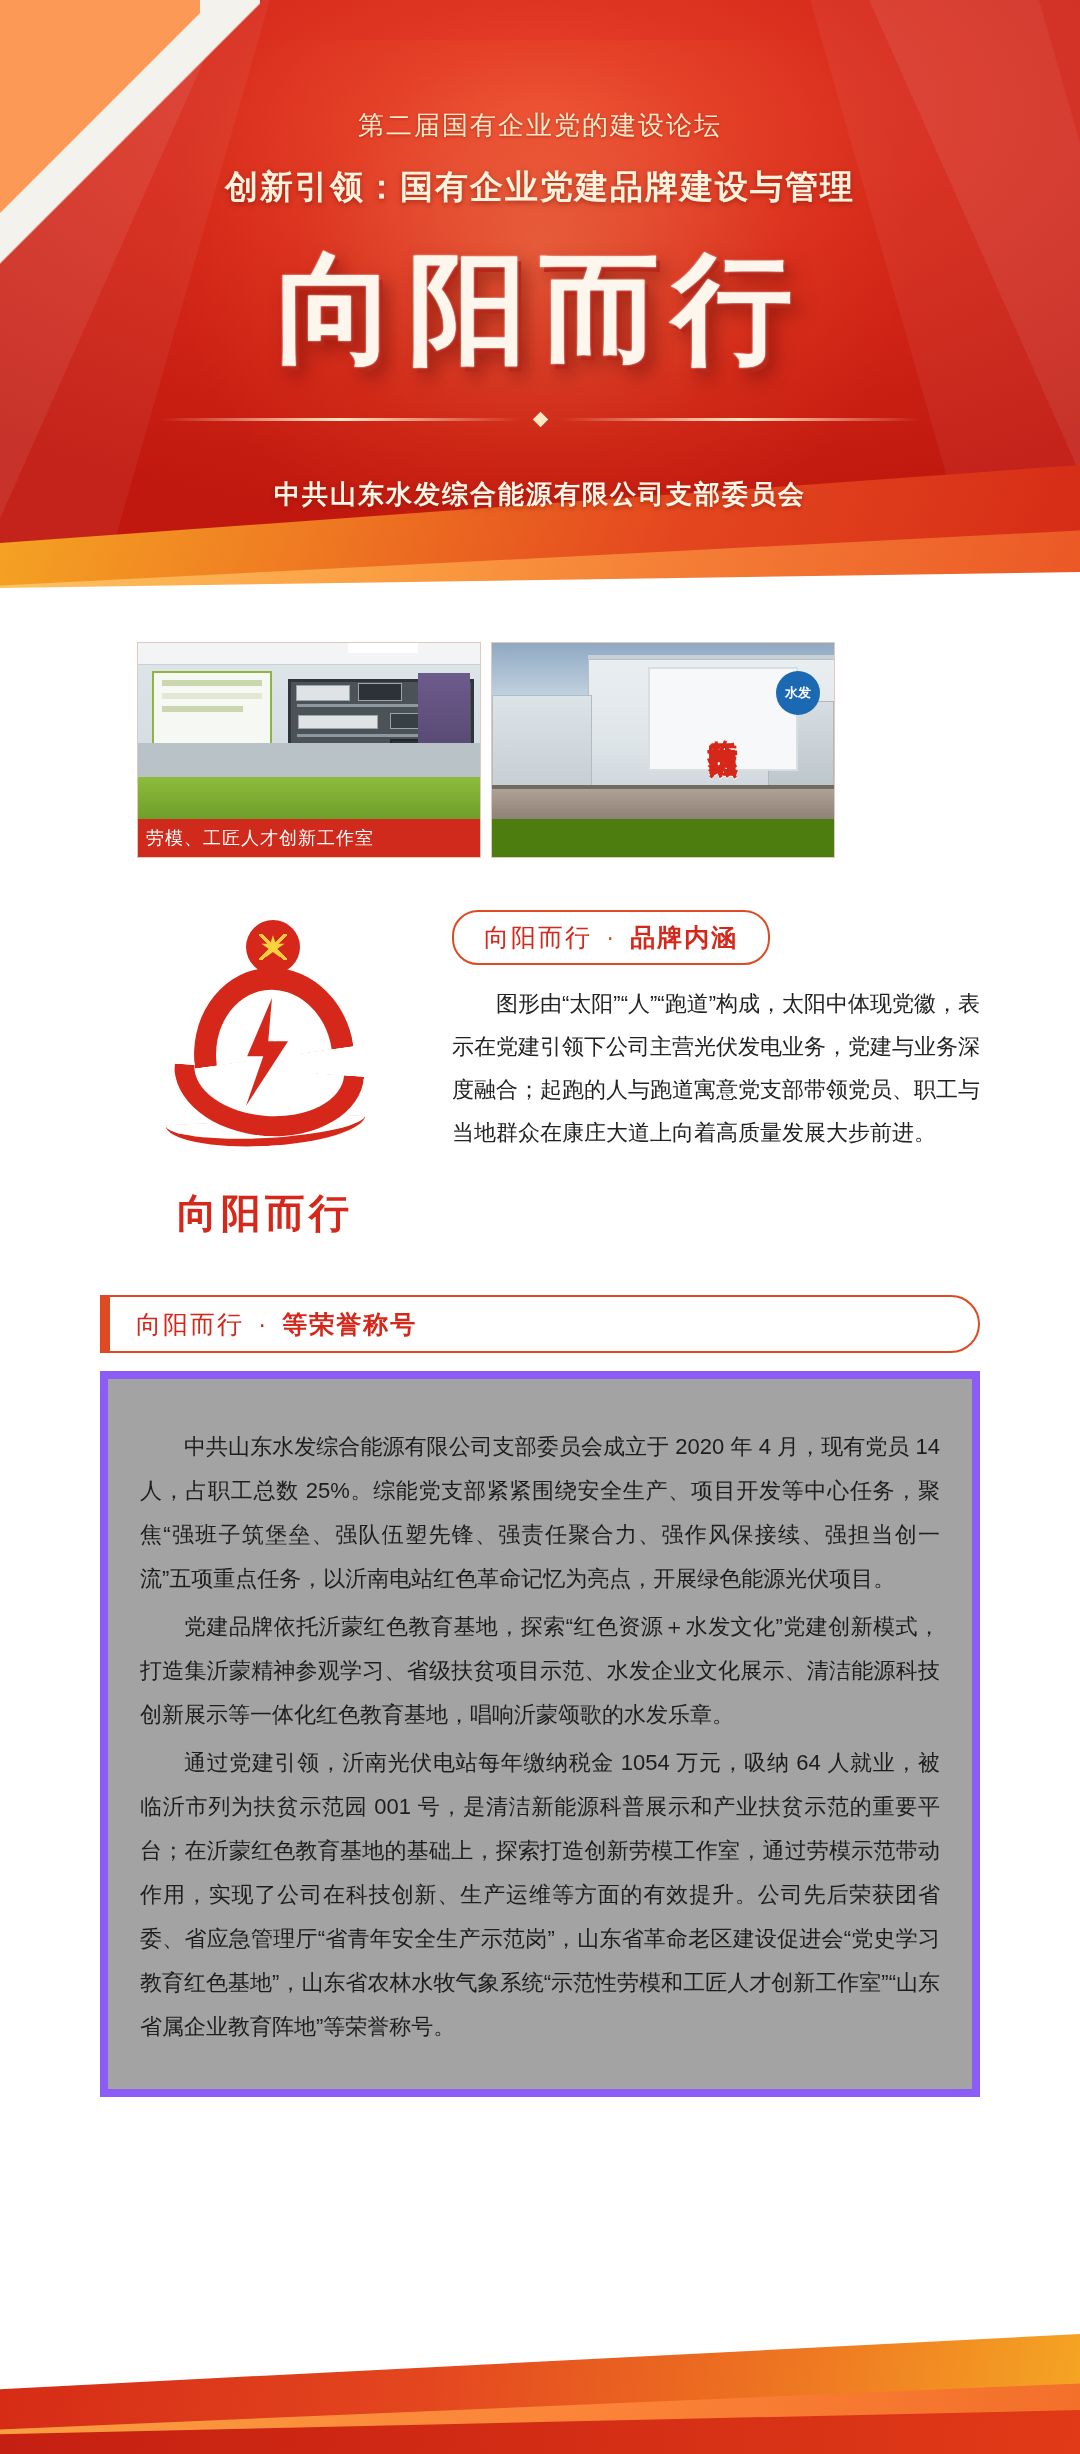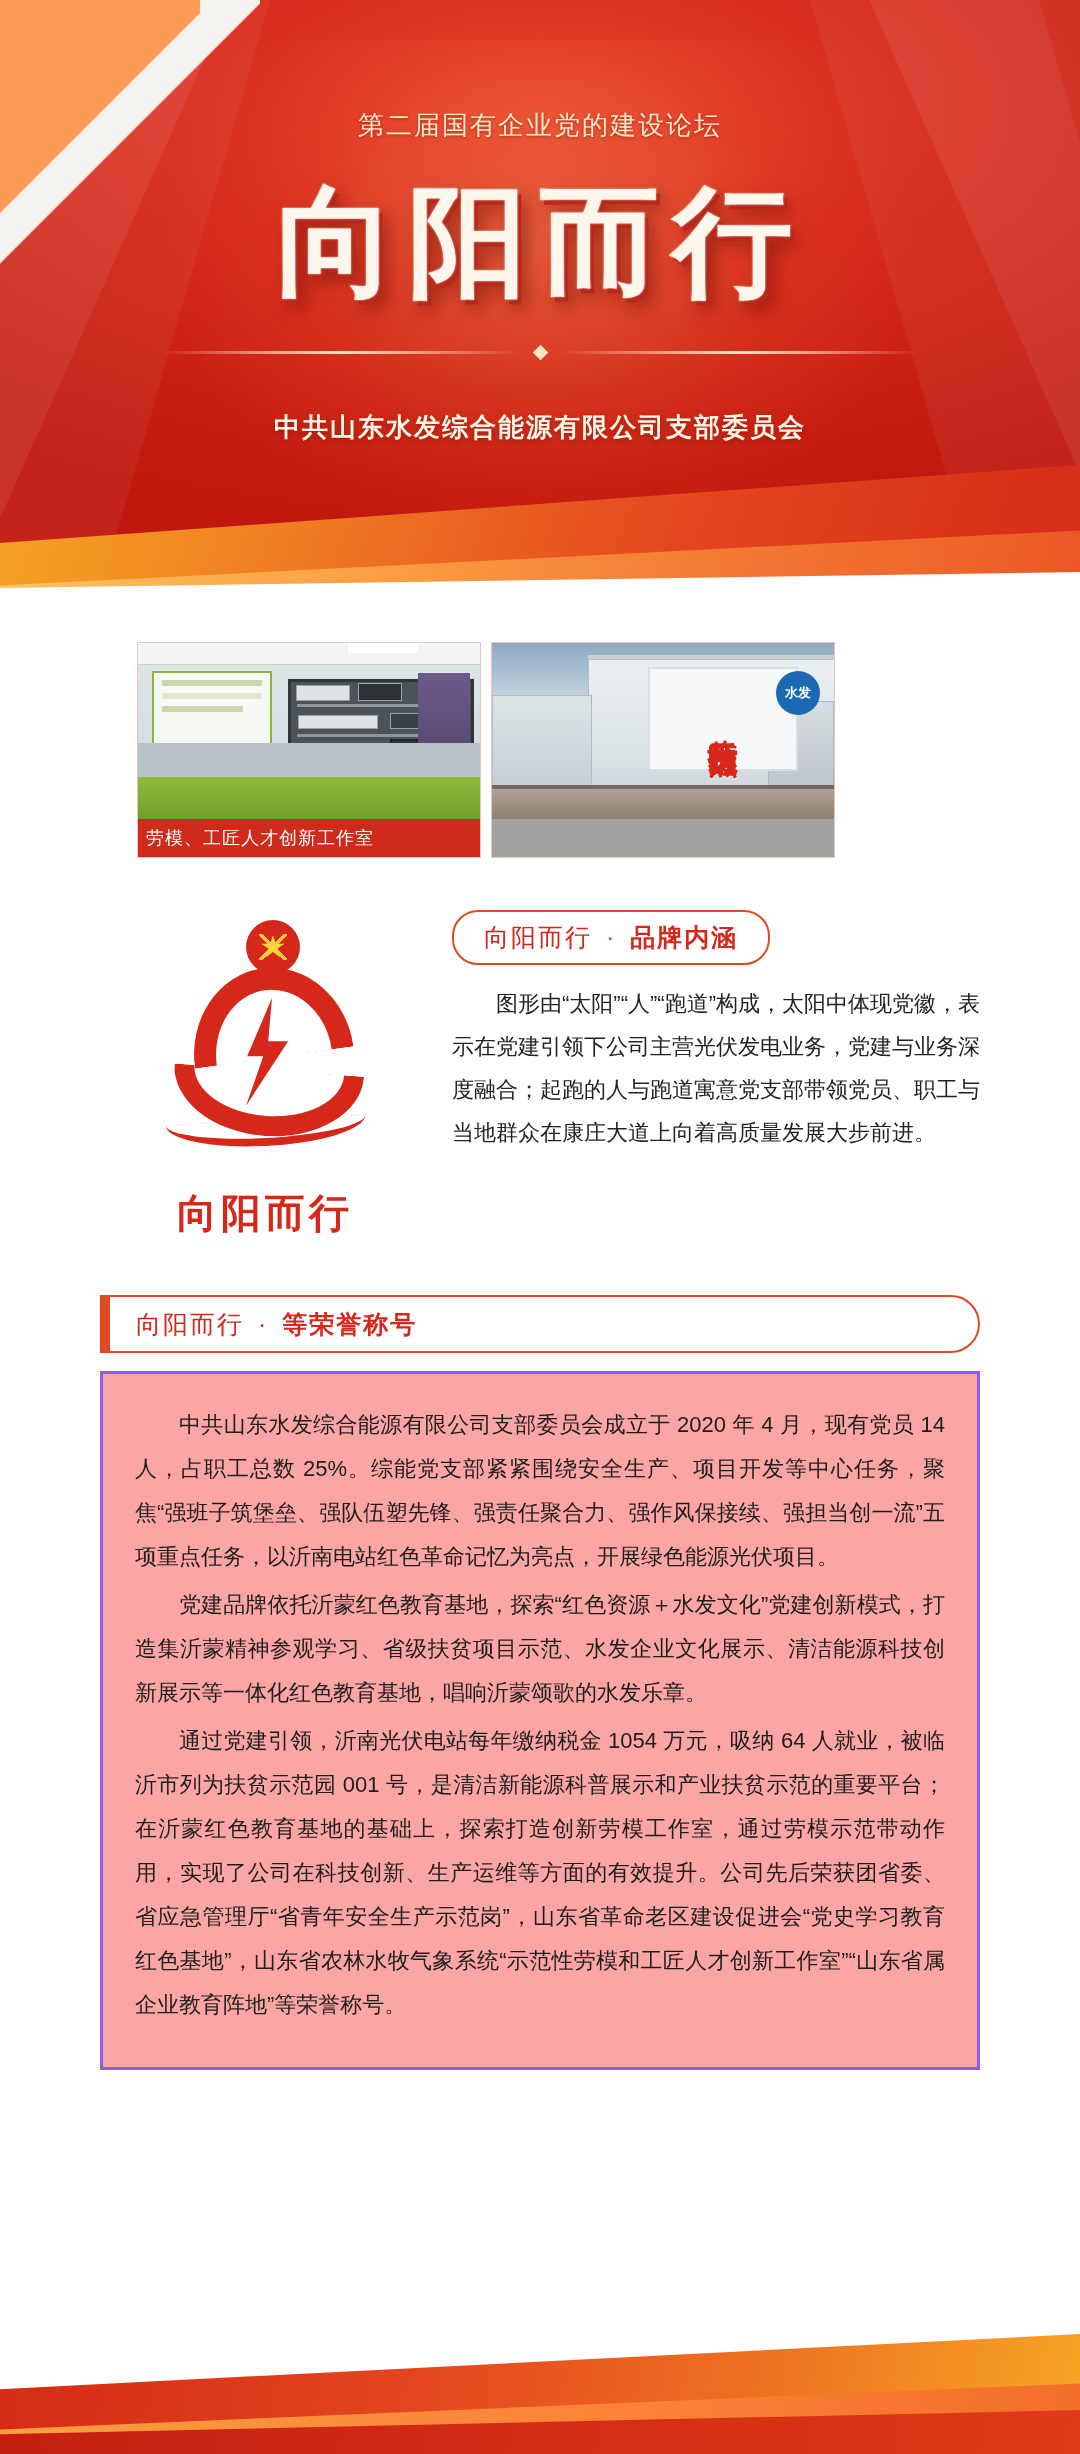--- a/index.html
+++ b/index.html
@@ -133,21 +133,21 @@
   .photos {
     position: relative;
     margin: 42px auto 0;
     width: 806px;
     display: flex;
     gap: 10px;
   }
   .photo-card {
     width: 344px;
     border: 1px solid #e2c9bf;
-    background: #a3a3a3;
+    background: #4d7c0f;
     overflow: hidden;
   }
   .photo-frame {
     position: relative;
     height: 176px;
     overflow: hidden;
   }
   
   .ph1 {
     background:
@@ -351,23 +351,23 @@
     align-items: center;
     gap: 14px;
     color: #d6281a;
     font-size: 25px;
     letter-spacing: 2px;
   }
   .results-head .label .strong { font-weight: bold; }
 
   .results-body {
     margin-top: 18px;
-    border: 3px solid #8b5cf6;
-    padding: 29px 32px 40px;
-    background: #fca5a5;
+    border: 8px solid #8b5cf6;
+    padding: 46px 32px 40px;
+    background: #a3a3a3;
   }
   .results-body p {
     font-size: 22px;
     line-height: 2.0;
     color: #1d1d1d;
     text-align: justify;
     text-indent: 2em;
   }
   .results-body p + p { margin-top: 4px; }
 
@@ -405,20 +405,21 @@
     <div class="ray r1"></div>
     <div class="ray r2"></div>
     <div class="ray r3"></div>
     <div class="ray r4"></div>
     <div class="glow"></div>
     <div class="corner-left"></div>
     <div class="corner-left2"></div>
 
     <div class="banner-inner">
       <div class="sub-title-1">第二届国有企业党的建设论坛</div>
+      <div class="sub-title-2">创新引领：国有企业党建品牌建设与管理</div>
       <div class="main-title">向阳而行</div>
       <div class="divider-row">
         <span class="line"></span>
         <span class="diamond"></span>
         <span class="line"></span>
       </div>
       <div class="org-name">中共山东水发综合能源有限公司支部委员会</div>
     </div>
 
     <div class="bottom-wave"></div>

